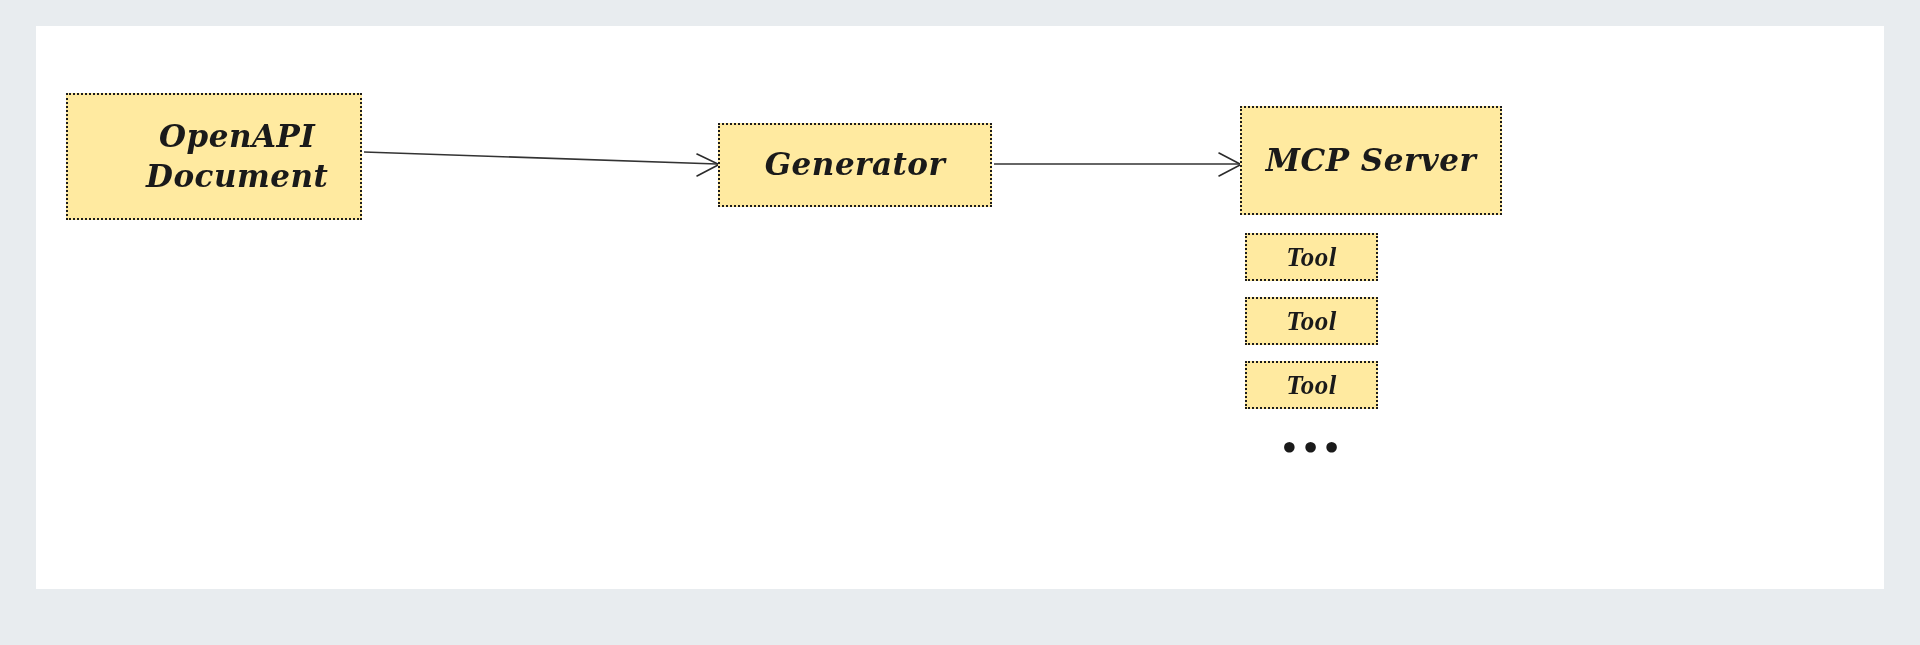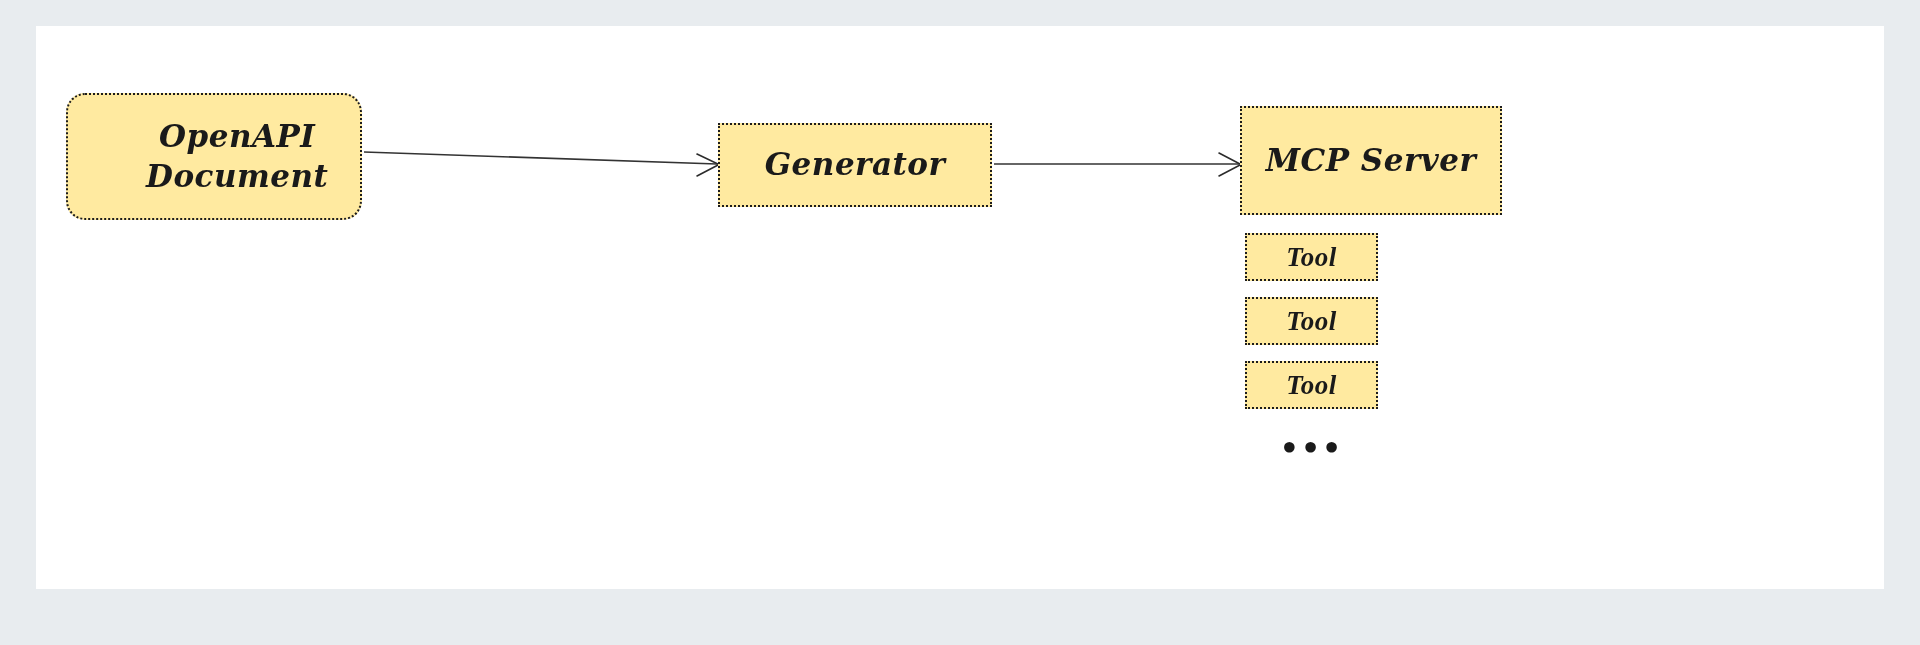--- a/index.html
+++ b/index.html
@@ -53,21 +53,20 @@
   }
 
   #node-openapi {
     left: 30px;
     top: 67px;
     width: 296px;
     height: 127px;
     font-size: 31px;
     justify-content: flex-start;
     padding-left: 78px;
-    border-radius: 19px;
   }
 
   #node-generator {
     left: 682px;
     top: 97px;
     width: 274px;
     height: 84px;
     font-size: 31px;
   }
 

